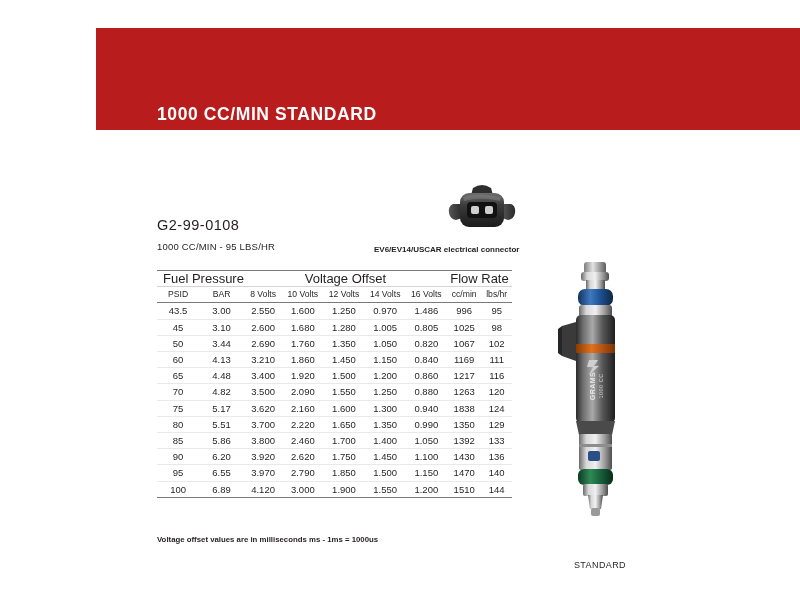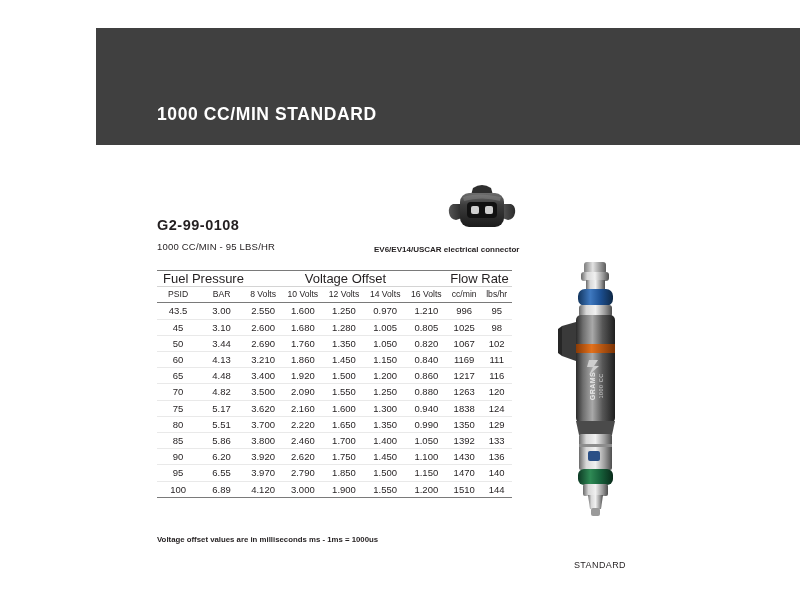--- a/index.html
+++ b/index.html
@@ -15,41 +15,41 @@
     color: #000000;
     overflow: hidden;
   }
 
   
   .banner {
     position: absolute;
     left: 96px;
     top: 28px;
     width: 704px;
-    height: 117px;
-    background: #404040;
+    height: 102px;
+    background: #b91c1c;
   }
   .banner-title {
     position: absolute;
     left: 61px;
     top: 76px;
     font-size: 17.5px;
     font-weight: bold;
     letter-spacing: 0.6px;
     color: #ffffff;
     font-family: "Liberation Sans", sans-serif;
   }
 
   
   .part-number {
     position: absolute;
     left: 157px;
     top: 217px;
     font-size: 14.5px;
-    font-weight: bold;
+    font-weight: normal;
     letter-spacing: 0.5px;
     color: #231f20;
   }
   .part-subtitle {
     position: absolute;
     left: 157px;
     top: 241px;
     font-size: 9.5px;
     color: #231f20;
     letter-spacing: 0.2px;
@@ -214,21 +214,21 @@
       </tr>
     </thead>
     <tbody>
         <tr>
           <td class="c-psid">43.5</td>
           <td class="c-bar">3.00</td>
           <td class="c-v8">2.550</td>
           <td class="c-v10">1.600</td>
           <td class="c-v12">1.250</td>
           <td class="c-v14">0.970</td>
-          <td class="c-v16">1.210</td>
+          <td class="c-v16">1.486</td>
           <td class="c-ccm">996</td>
           <td class="c-lbs">95</td>
         </tr>
         <tr>
           <td class="c-psid">45</td>
           <td class="c-bar">3.10</td>
           <td class="c-v8">2.600</td>
           <td class="c-v10">1.680</td>
           <td class="c-v12">1.280</td>
           <td class="c-v14">1.005</td>

